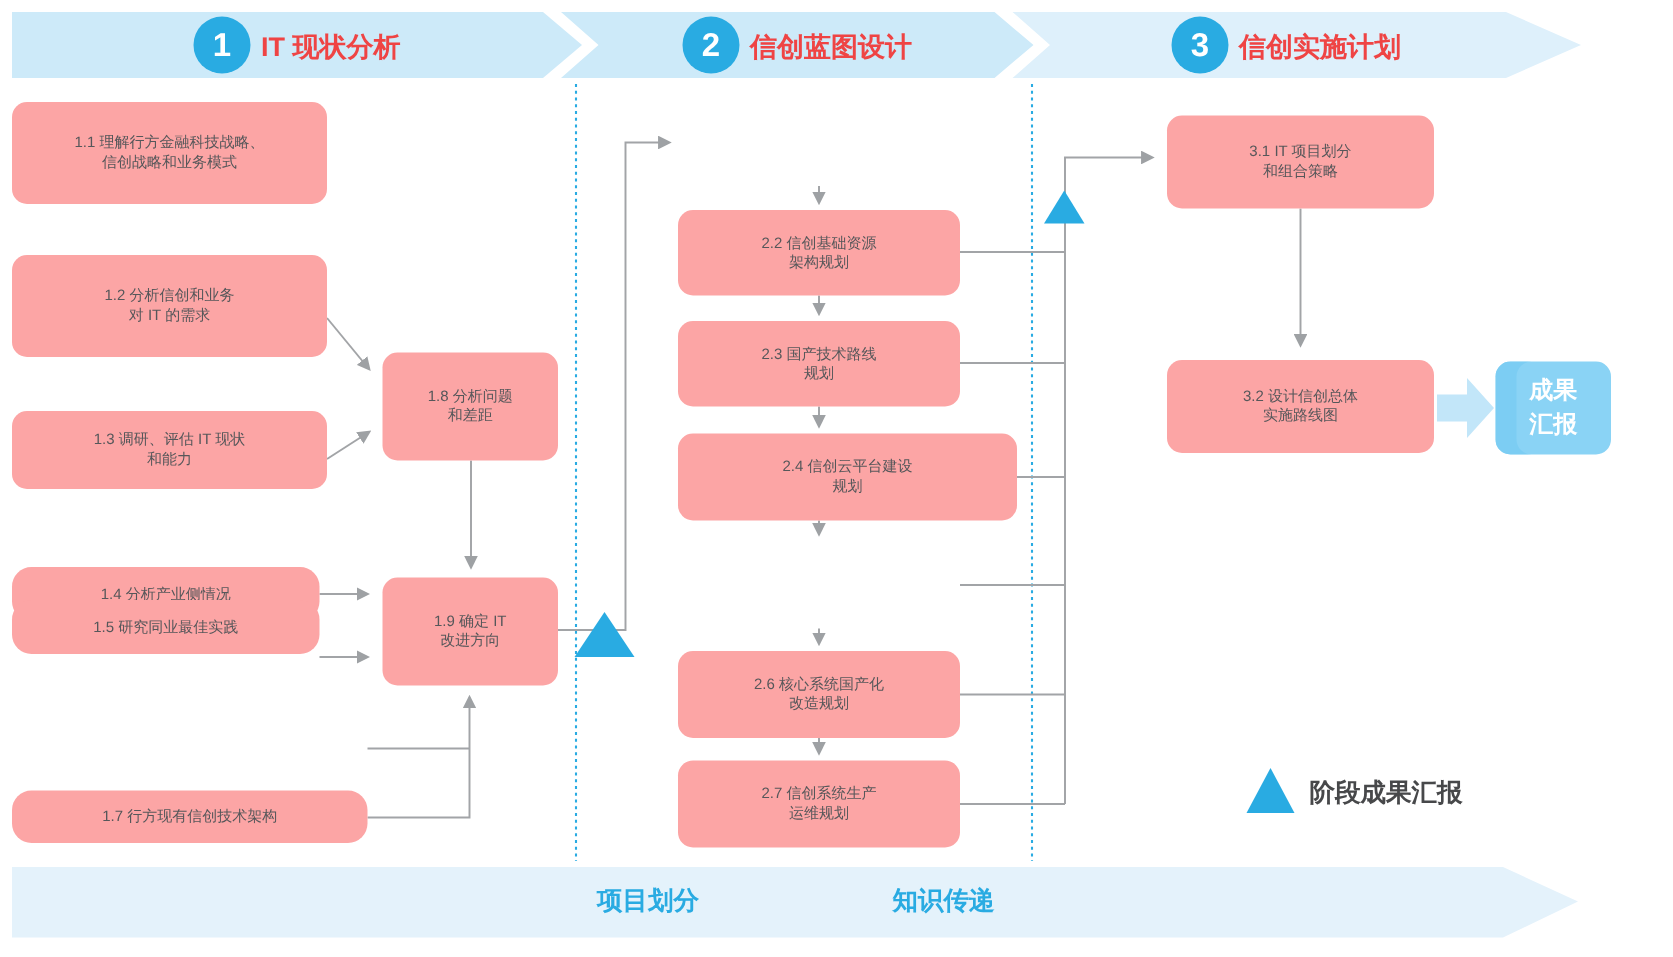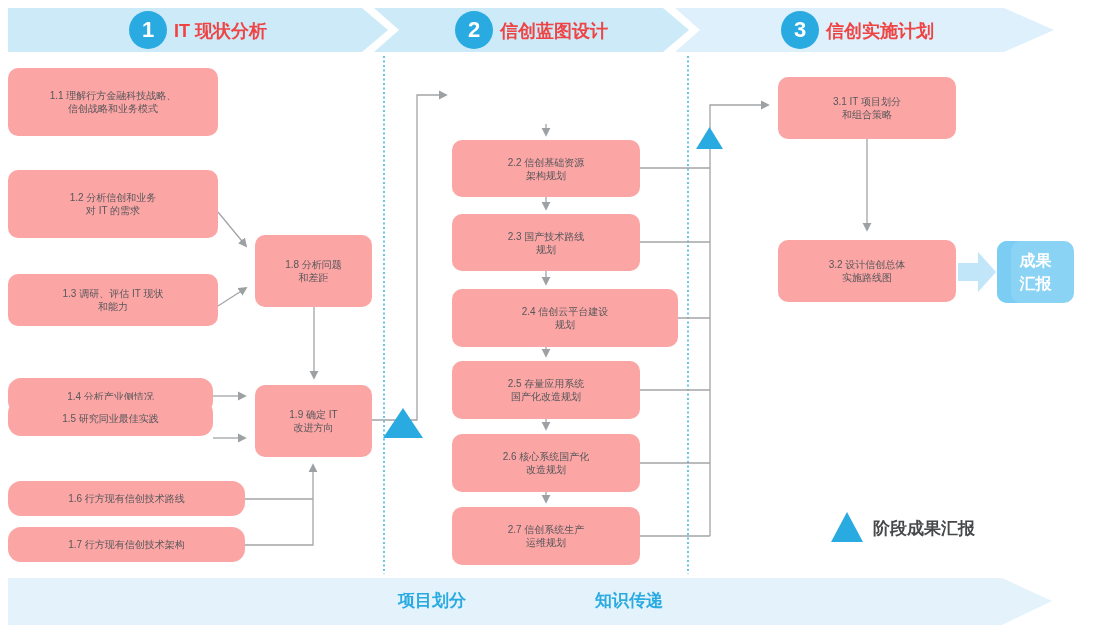--- a/index.html
+++ b/index.html
@@ -92,35 +92,32 @@
   <div class="phase-title" style="left:826px;top:19px;">信创实施计划</div>
 
   <div class="box" style="left:8px;top:68px;width:210px;height:68px;">1.1 理解行方金融科技战略、
 信创战略和业务模式</div>
   <div class="box" style="left:8px;top:170px;width:210px;height:68px;">1.2 分析信创和业务
 对 IT 的需求</div>
   <div class="box" style="left:8px;top:274px;width:210px;height:52px;">1.3 调研、评估 IT 现状
 和能力</div>
   <div class="box pill" style="left:8px;top:378px;width:205px;height:36px;">1.4 分析产业侧情况</div>
   <div class="box pill" style="left:8px;top:400px;width:205px;height:36px;">1.5 研究同业最佳实践</div>
-  <div class="box pill" style="left:8px;top:481px;width:237px;height:35px;">1.6 行方现有信创技术路线</div>
   <div class="box pill" style="left:8px;top:527px;width:237px;height:35px;">1.7 行方现有信创技术架构</div>
   <div class="box" style="left:255px;top:235px;width:117px;height:72px;">1.8 分析问题
 和差距</div>
   <div class="box" style="left:255px;top:385px;width:117px;height:72px;">1.9 确定 IT
 改进方向</div>
 
   <div class="box" style="left:452px;top:140px;width:188px;height:57px;">2.2 信创基础资源
 架构规划</div>
   <div class="box" style="left:452px;top:214px;width:188px;height:57px;">2.3 国产技术路线
 规划</div>
   <div class="box" style="left:452px;top:289px;width:226px;height:58px;">2.4 信创云平台建设
 规划</div>
-  <div class="box" style="left:452px;top:361px;width:188px;height:58px;">2.5 存量应用系统
-国产化改造规划</div>
   <div class="box" style="left:452px;top:434px;width:188px;height:58px;">2.6 核心系统国产化
 改造规划</div>
   <div class="box" style="left:452px;top:507px;width:188px;height:58px;">2.7 信创系统生产
 运维规划</div>
 
   <div class="box" style="left:778px;top:77px;width:178px;height:62px;">3.1 IT 项目划分
 和组合策略</div>
   <div class="box" style="left:778px;top:240px;width:178px;height:62px;">3.2 设计信创总体
 实施路线图</div>
 

